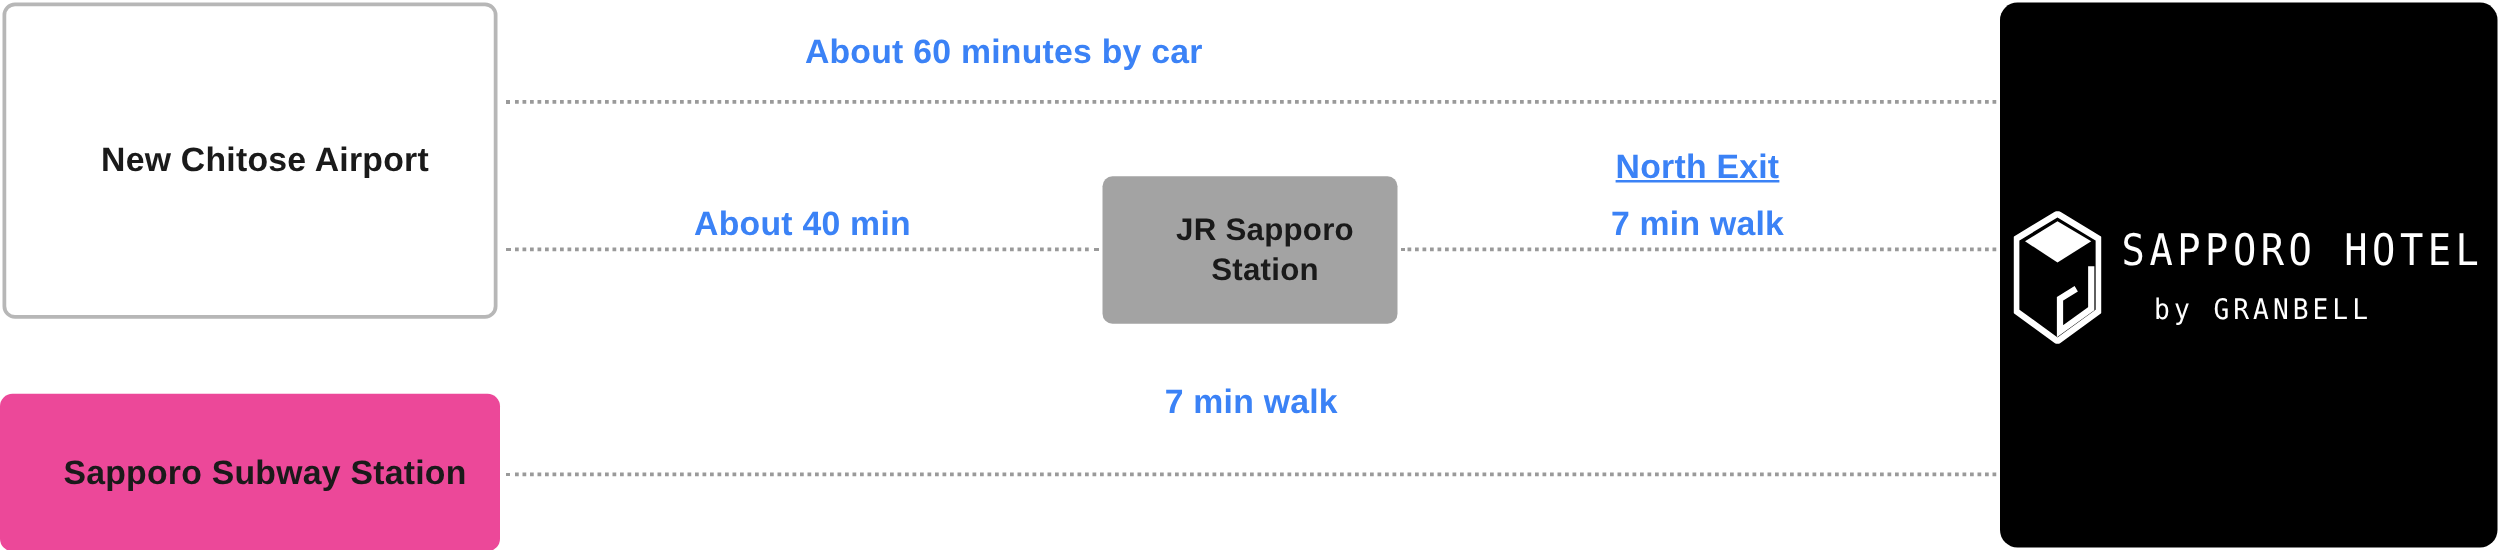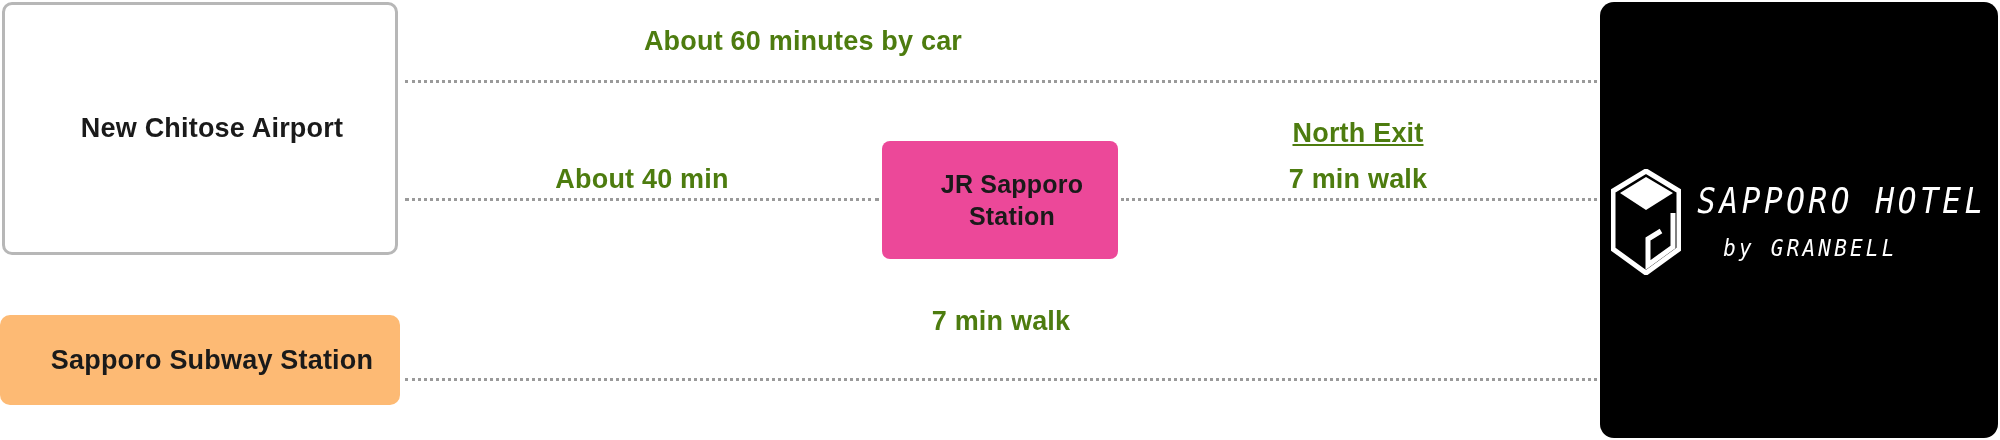--- a/index.html
+++ b/index.html
@@ -24,47 +24,47 @@
     line-height:1.28;
     padding-left:24px;
   }
   .node-airport{
     left:2px;top:2px;width:396px;height:253px;
     background:#ffffff;
     border:3px solid #b7b7b7;
     border-radius:10px;
   }
   .node-subway{
-    left:0px;top:315px;width:400px;height:90px;
-    background:#fdba74;
+    left:0px;top:315px;width:400px;height:126px;
+    background:#ec4899;
     border-radius:10px;
   }
   .node-jr{
     left:882px;top:141px;width:236px;height:118px;
-    background:#ec4899;
+    background:#a3a3a3;
     border-radius:8px;
     font-size:25px;
   }
 
   
   .route-line{
     position:absolute;
     height:0;
     border-top:3px dotted #9a9a9a;
   }
   .line-car   {left:405px;top:80px; width:1192px;}
   .line-jr-a  {left:405px;top:198px;width:474px;}
   .line-jr-b  {left:1121px;top:198px;width:476px;}
   .line-subway{left:405px;top:378px;width:1192px;}
 
   
   .route-label{
     position:absolute;
     text-align:center;
-    color:#4d7c0f;
+    color:#3b82f6;
     font-size:27px;
     font-weight:600;
     letter-spacing:.2px;
     white-space:nowrap;
   }
   .lbl-car      {left:605px;top:26px;width:396px;}
   .lbl-jr-line  {left:442px;top:118px;width:400px;}
   .lbl-jr-time  {left:442px;top:164px;width:400px;text-align:center;}
   .lbl-exit     {left:1158px;top:118px;width:400px;text-decoration:underline;}
   .lbl-exit-time{left:1158px;top:164px;width:400px;}
@@ -76,21 +76,20 @@
     position:absolute;
     left:1600px;top:2px;width:398px;height:436px;
     background:#000000;
     border-radius:14px;
     display:flex;align-items:center;justify-content:center;
     gap:22px;
   }
   .brand-lockup{
     display:flex;align-items:center;justify-content:center;gap:16px;
     transform:translateY(2px);
-    font-style:italic;
   }
   .brand-mark{flex:0 0 auto;display:block;}
   .brand-text{display:flex;flex-direction:column;align-items:flex-start;}
   .brand-name{
     color:#ffffff;
     font-family:"DejaVu Sans Mono","Liberation Mono",monospace;
     font-size:31px;
     font-weight:400;
     letter-spacing:3.6px;
     line-height:1;

